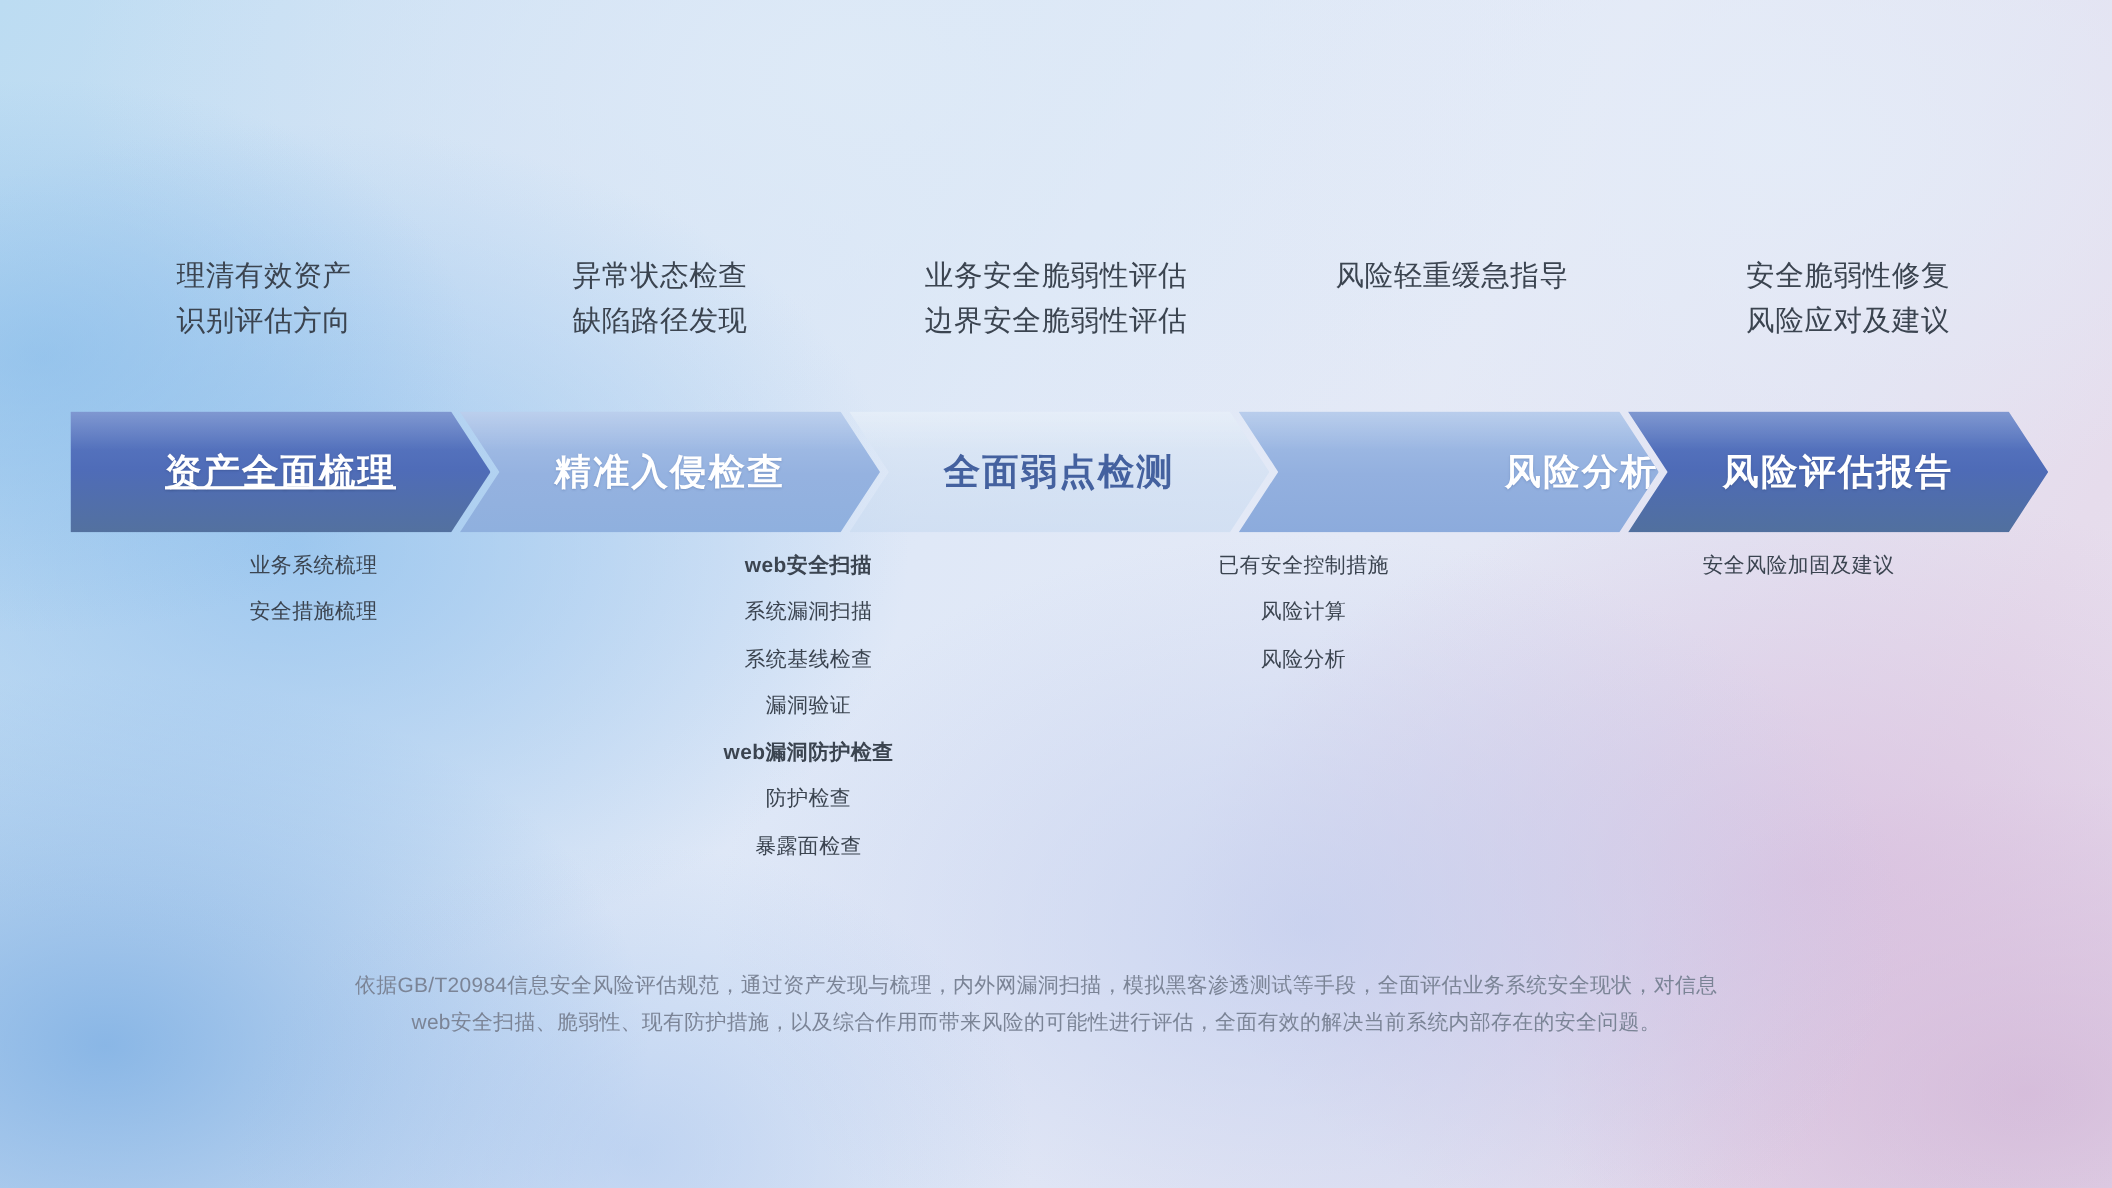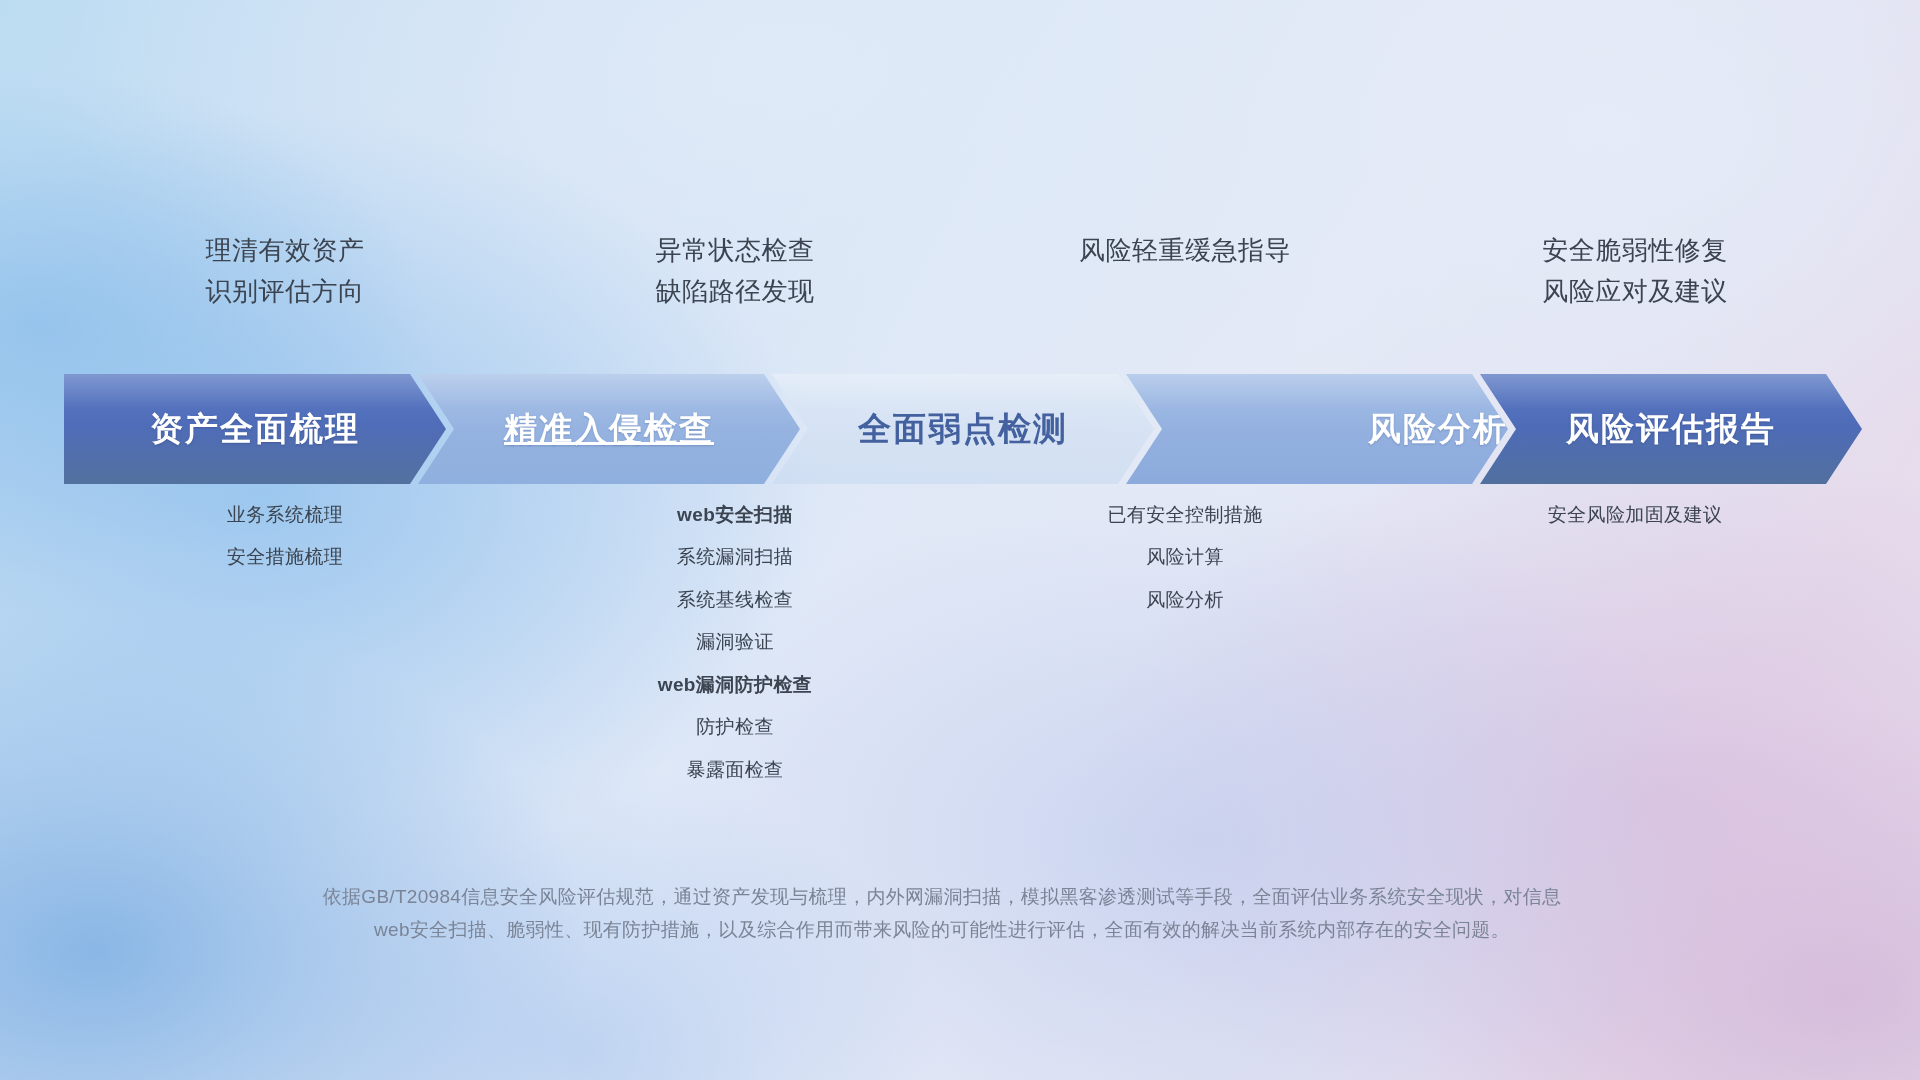--- a/index.html
+++ b/index.html
@@ -55,23 +55,23 @@
   }
   .chev:last-child{margin-right:0;}
   .chev.notch{
     clip-path:polygon(0 0, calc(100% - 36px) 0, 100% 50%, calc(100% - 36px) 100%, 0 100%, 36px 50%);
   }
   .chev-label{
     font-size:33px;font-weight:bold;letter-spacing:2px;
     position:relative;z-index:2;white-space:nowrap;
   }
   .c1{background:linear-gradient(180deg,#5c7bc4 0%,#4f6cb8 48%,#53719f 100%);}
-  .c1 .chev-label{color:#ffffff;text-shadow:0 1px 2px rgba(40,60,110,.35);}
+  .c1 .chev-label{color:#ffffff;text-shadow:0 1px 2px rgba(40,60,110,.35);text-decoration:underline;}
   .c2{background:linear-gradient(180deg,#a9c2e8 0%,#95b2e0 52%,#8fb0de 100%);}
-  .c2 .chev-label{color:#ffffff;text-shadow:0 1px 2px rgba(60,85,140,.3);text-decoration:underline;}
+  .c2 .chev-label{color:#ffffff;text-shadow:0 1px 2px rgba(60,85,140,.3);}
   .c3{background:linear-gradient(180deg,rgba(222,233,246,.72) 0%,rgba(208,223,242,.66) 55%,rgba(200,218,240,.62) 100%);}
   .c3 .chev-label{color:#44619f;}
   .c4{background:linear-gradient(180deg,#a6c0e7 0%,#93b0df 52%,#8cabdc 100%);justify-content:flex-end;}
   .c4 .chev-label{color:#ffffff;text-shadow:0 1px 2px rgba(60,85,140,.3);}
   .c5{background:linear-gradient(180deg,#5c7bc4 0%,#4e6bb7 48%,#51709e 100%);}
   .c5 .chev-label{color:#ffffff;text-shadow:0 1px 2px rgba(40,60,110,.35);}
 
   
   .chev:before{
     content:"";position:absolute;inset:0;
@@ -109,20 +109,24 @@
     <div class="col col-top">
       <div class="tline">理清有效资产</div>
       <div class="tline">识别评估方向</div>
     </div>
 
     <div class="col col-top">
       <div class="tline">异常状态检查</div>
       <div class="tline">缺陷路径发现</div>
     </div>
 
+    <div class="col col-top">
+      <div class="tline">业务安全脆弱性评估</div>
+      <div class="tline">边界安全脆弱性评估</div>
+    </div>
 
     <div class="col col-top">
       <div class="tline">风险轻重缓急指导</div>
     </div>
 
     <div class="col col-top">
       <div class="tline">安全脆弱性修复</div>
       <div class="tline">风险应对及建议</div>
     </div>
 

